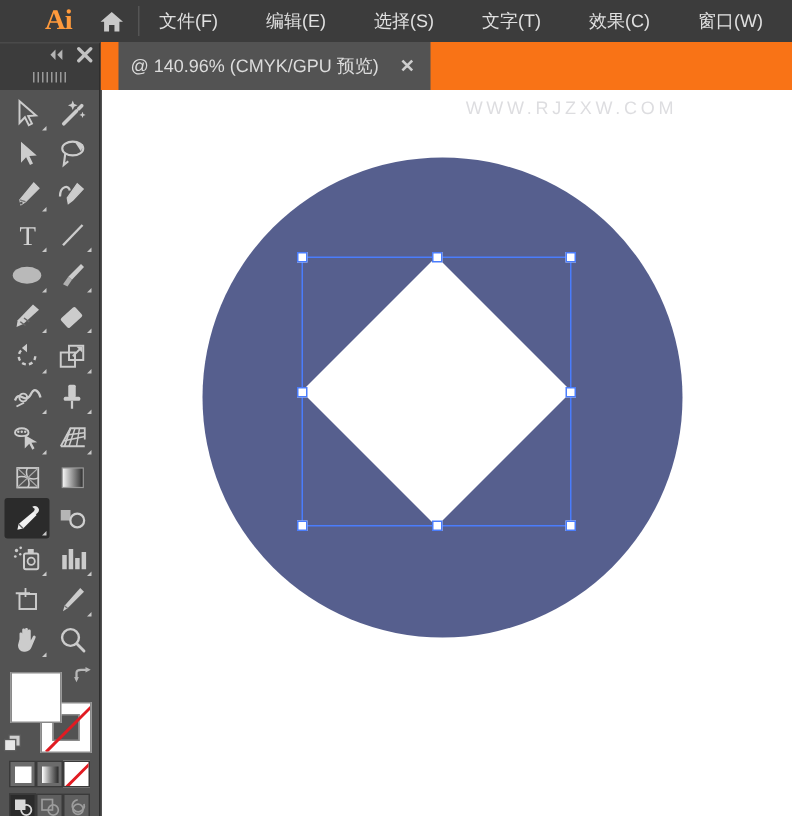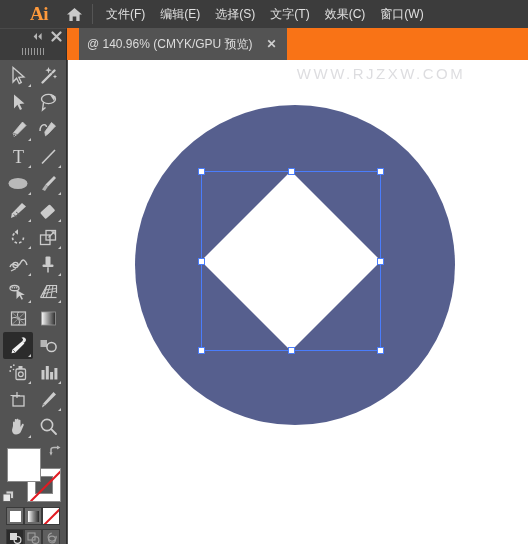--- a/index.html
+++ b/index.html
@@ -25,21 +25,21 @@
     letter-spacing: -0.5px;
     margin-left: 20px;
   }
   .home-btn {
     width: 32px; height: 28px;
     display: flex; align-items: center; justify-content: center;
   }
   .menu-sep {
     width: 1px; height: 20px; background: #555; margin: 0 6px 0 2px;
   }
-  .menu-items { display: flex; align-items: center; gap: 1px; }
+  .menu-items { display: flex; align-items: center; gap: 18px; }
   .menu-item {
     font-size: 12px; color: #e0e0e0;
     padding: 5px 7px;
     white-space: nowrap; cursor: default;
   }
 
   
   .tabbar {
     position: absolute; left: 0; top: 28px; width: 528px; height: 32px;
     background: #f97316;
@@ -249,21 +249,21 @@
   }
   .wm-main {
     font-size: 27px; font-weight: bold;
     color: rgba(255,255,255,0.05);
     letter-spacing: 2px;
     -webkit-text-stroke: 1px rgba(140,140,150,0.30);
     line-height: 1.05;
     font-family: "DejaVu Sans", sans-serif;
   }
   .wm-sub {
-    font-size: 15px;
+    font-size: 12px;
     color: rgba(150,150,160,0.32);
     letter-spacing: 2.5px;
     margin-top: 1px;
     font-family: "Liberation Sans", sans-serif;
     text-align: center;
   }
 </style>
 </head>
 <body>
 

